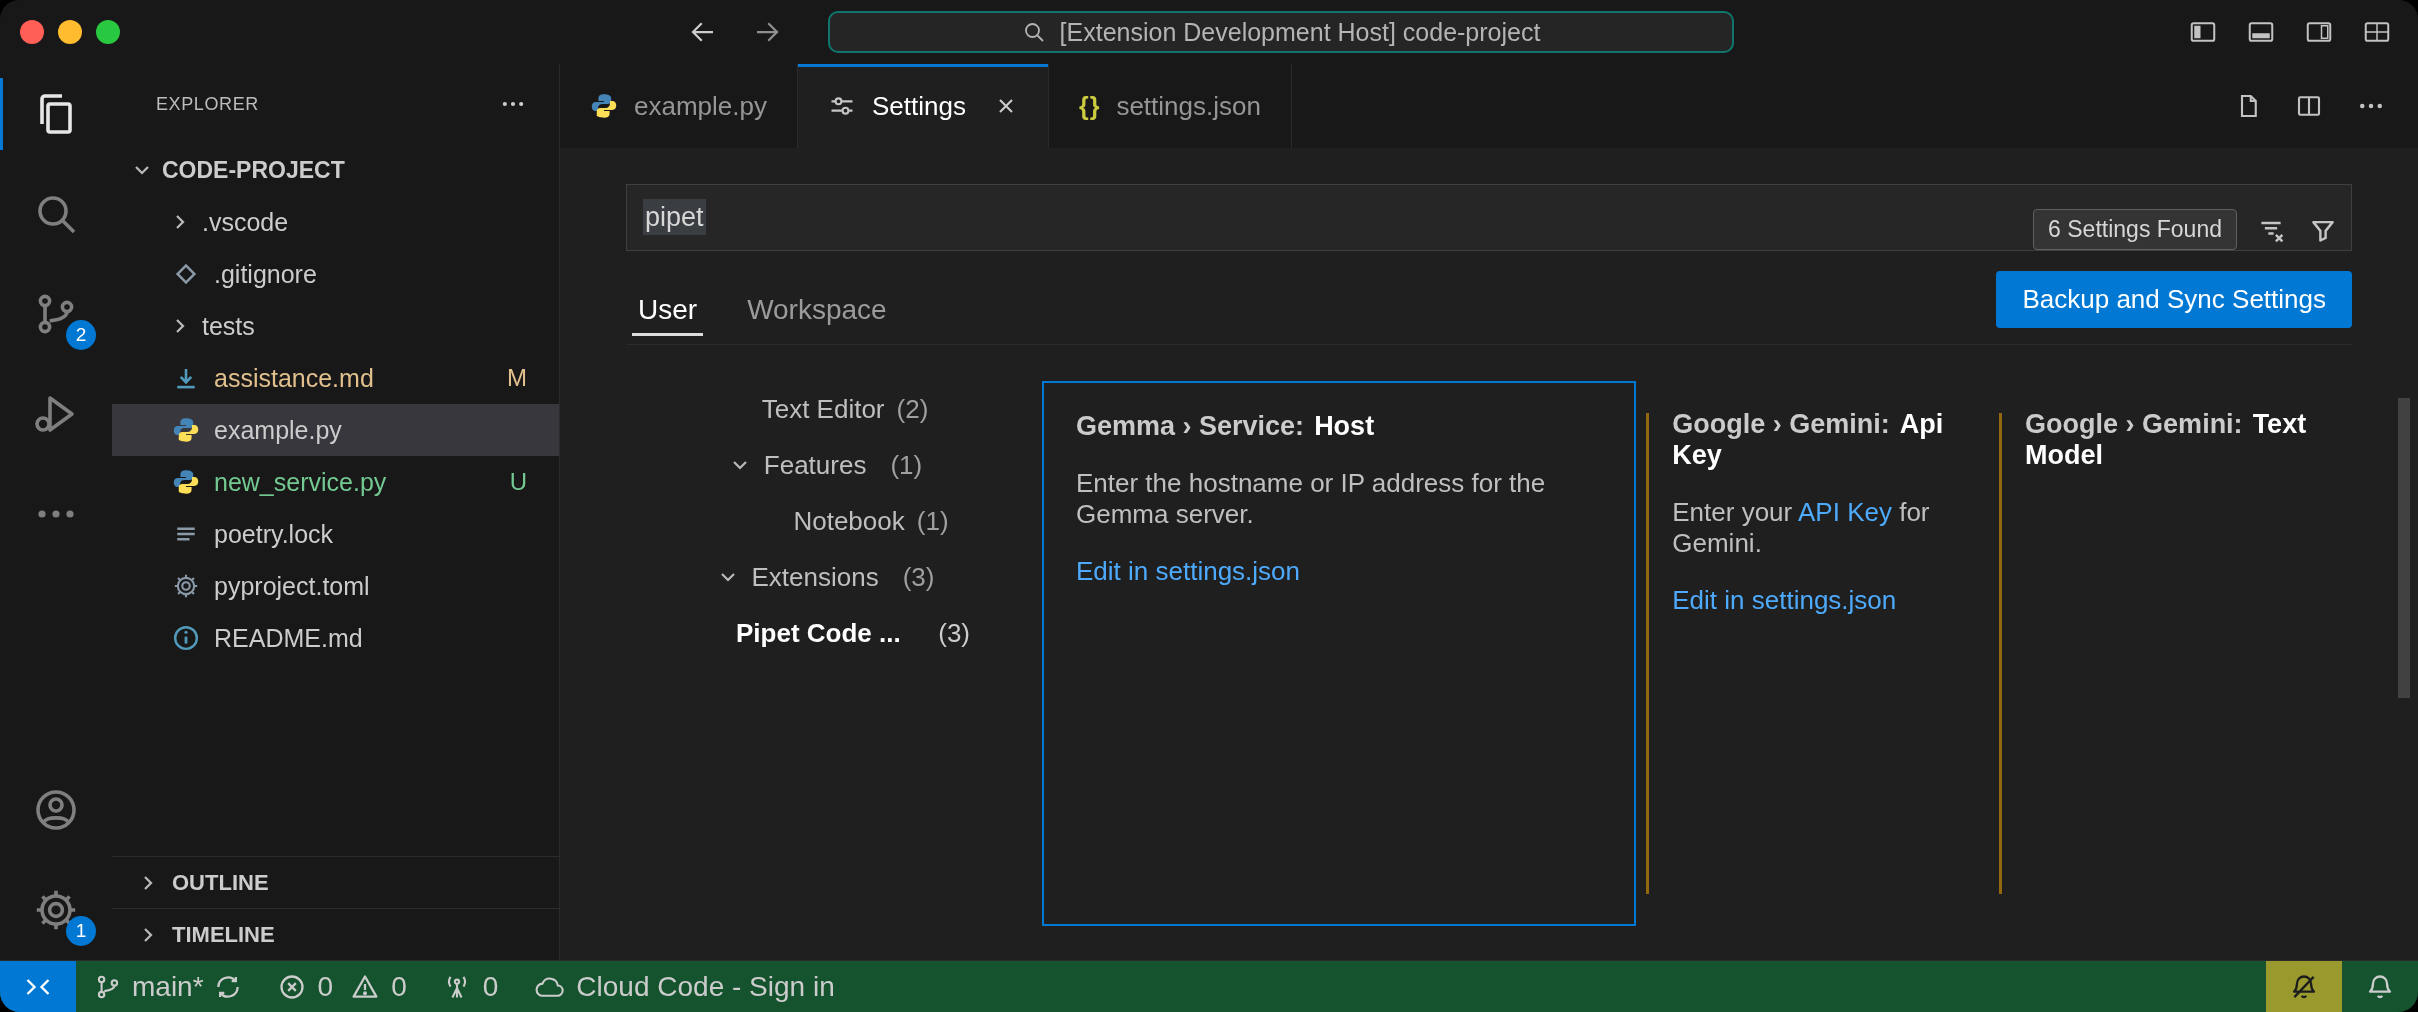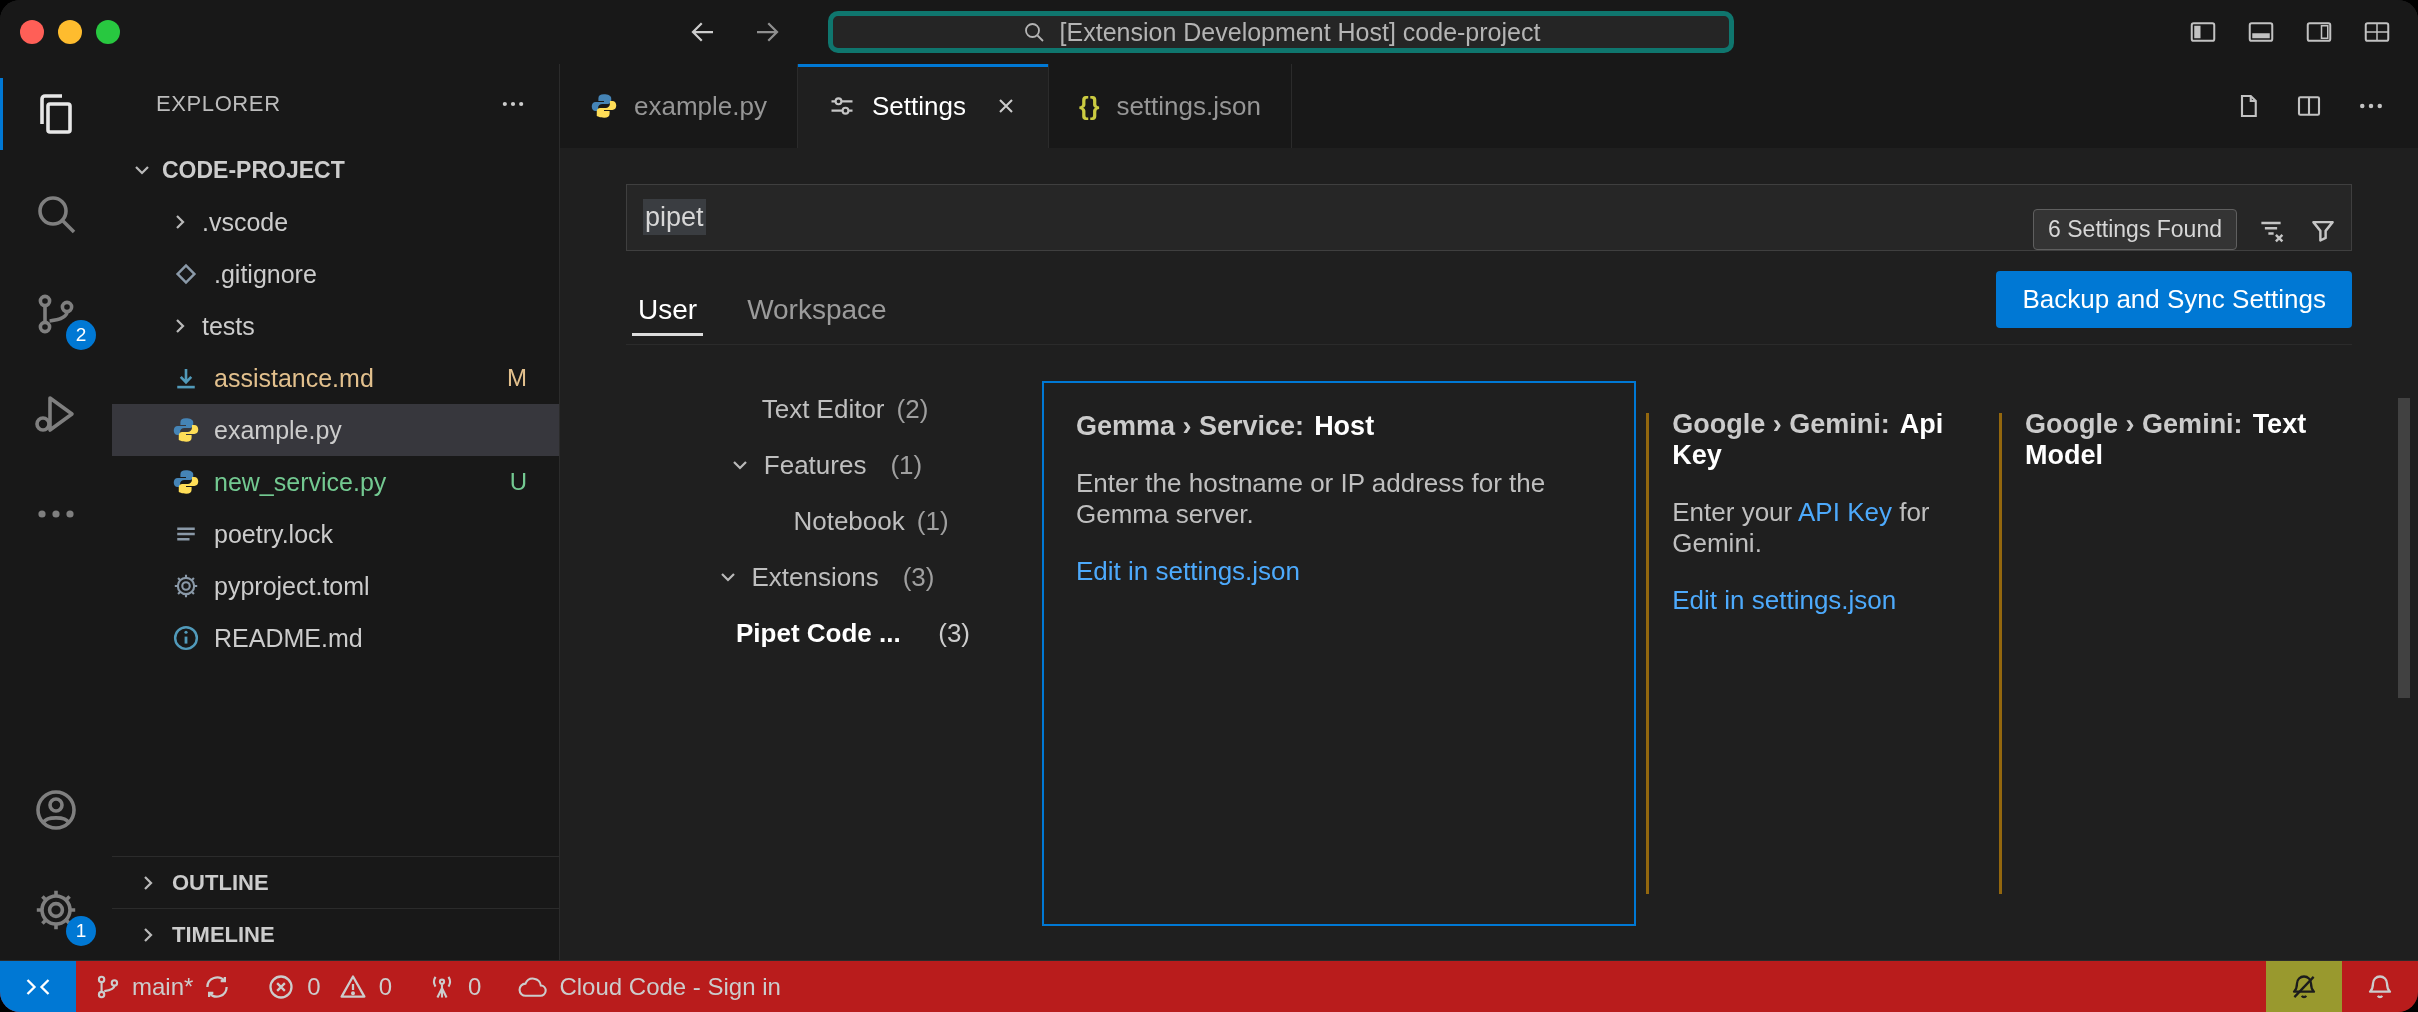--- a/index.html
+++ b/index.html
@@ -16,39 +16,39 @@
   .ic46{width:48px;height:48px;}
 
   
   .titlebar { flex:0 0 64px; background:#181818; display:flex; align-items:center; position:relative; }
   .traffic { display:flex; gap:14px; padding-left:20px; }
   .light { width:24px; height:24px; border-radius:50%; }
   .light.red{background:#ff5f57;} .light.yellow{background:#febc2e;} .light.green{background:#28c840;}
   .nav-arrows { position:absolute; left:688px; display:flex; gap:34px; align-items:center; color:#cccccc; }
   .nav-btn.dim { color:#8f8f8f; }
   .command-center { position:absolute; left:828px; top:11px; width:906px; height:42px; background:#252525;
-                    border:5px solid #0f766e; border-radius:10px; display:flex; align-items:center;
+                    border:2px solid #0f766e; border-radius:10px; display:flex; align-items:center;
                     justify-content:center; gap:14px; color:#b4b4b4; font-size:25px; }
   .titlebar-right { position:absolute; right:26px; display:flex; gap:28px; align-items:center; color:#c2c2c2; }
 
   
   .body { flex:1; display:flex; min-height:0; }
 
   
   .activitybar { flex:0 0 112px; background:#181818; display:flex; flex-direction:column; }
   .ab-item { height:100px; display:flex; align-items:center; justify-content:center; color:#7f7f7f; position:relative; }
   .ab-item.active { color:#e7e7e7; }
   .ab-item.active::before { content:""; position:absolute; left:0; top:14px; bottom:14px; width:3px; background:#0078d4; }
   .ab-badge { position:absolute; right:16px; bottom:14px; min-width:30px; height:30px; border-radius:15px;
               background:#0078d4; color:#fff; font-size:19px; display:flex; align-items:center; justify-content:center; padding:0 4px; }
   .ab-spacer { flex:1; }
 
   
   .sidebar { flex:0 0 448px; background:#181818; border-right:1px solid #2b2b2b; display:flex; flex-direction:column; min-height:0; }
-  .sidebar-header { flex:0 0 80px; display:flex; align-items:center; padding:0 32px 0 44px; font-size:22px;
+  .sidebar-header { flex:0 0 80px; display:flex; align-items:center; padding:0 32px 0 44px; font-size:18px;
                     color:#bcbcbc; letter-spacing:.6px; }
   .sidebar-header .more { margin-left:auto; color:#cccccc; }
   .project-row { height:52px; display:flex; align-items:center; gap:8px; padding-left:18px; font-size:23px;
                  font-weight:700; color:#cccccc; }
   .tree-row { height:52px; display:flex; align-items:center; font-size:25px; color:#cccccc; }
   .tree-row.folder { padding-left:56px; gap:10px; }
   .tree-row.file { padding-left:60px; gap:14px; }
   .tree-row.selected { background:#37373d; }
   .gitbadge { margin-left:auto; margin-right:32px; font-size:24px; }
   .c-mod{color:#e2c08d;} .c-untracked{color:#73c991;} .c-blue{color:#519aba;} .c-gray{color:#8a99a8;}
@@ -104,22 +104,22 @@
                               background:#bb8009; opacity:.75; }
   .st-title { font-size:27px; }
   .st-title .cat { color:#cbcbcb; font-weight:600; margin-right:10px; }
   .st-title .lbl { color:#ffffff; font-weight:700; }
   .st-desc { margin-top:26px; font-size:26px; color:#bfbfbf; }
   .st-link, .inline-link { color:#4daafc; text-decoration:none; font-size:26px; cursor:pointer; }
   .st-link { display:inline-block; margin-top:26px; }
   .scrollbar { position:absolute; right:8px; top:250px; width:12px; height:300px; background:rgba(121,121,121,.38); }
 
   
-  .statusbar { flex:0 0 52px; background:#b91c1c; border-top:1px solid #2b2b2b; display:flex; align-items:stretch;
-               font-size:24px; color:#cccccc; }
+  .statusbar { flex:0 0 52px; background:#14532d; border-top:1px solid #2b2b2b; display:flex; align-items:stretch;
+               font-size:28px; color:#cccccc; }
   .sb-remote { width:76px; background:#0078d4; color:#fff; display:flex; align-items:center; justify-content:center; }
   .sb-item { display:flex; align-items:center; gap:10px; padding:0 18px; }
   .sb-num { margin-left:2px; }
   .sb-right { margin-left:auto; display:flex; align-items:stretch; }
   .sb-dnd { width:76px; background:#99992e; color:#1c1c1c; display:flex; align-items:center; justify-content:center; }
   .sb-bell { display:flex; align-items:center; padding:0 24px; }
 </style>
 </head>
 <body>
 

